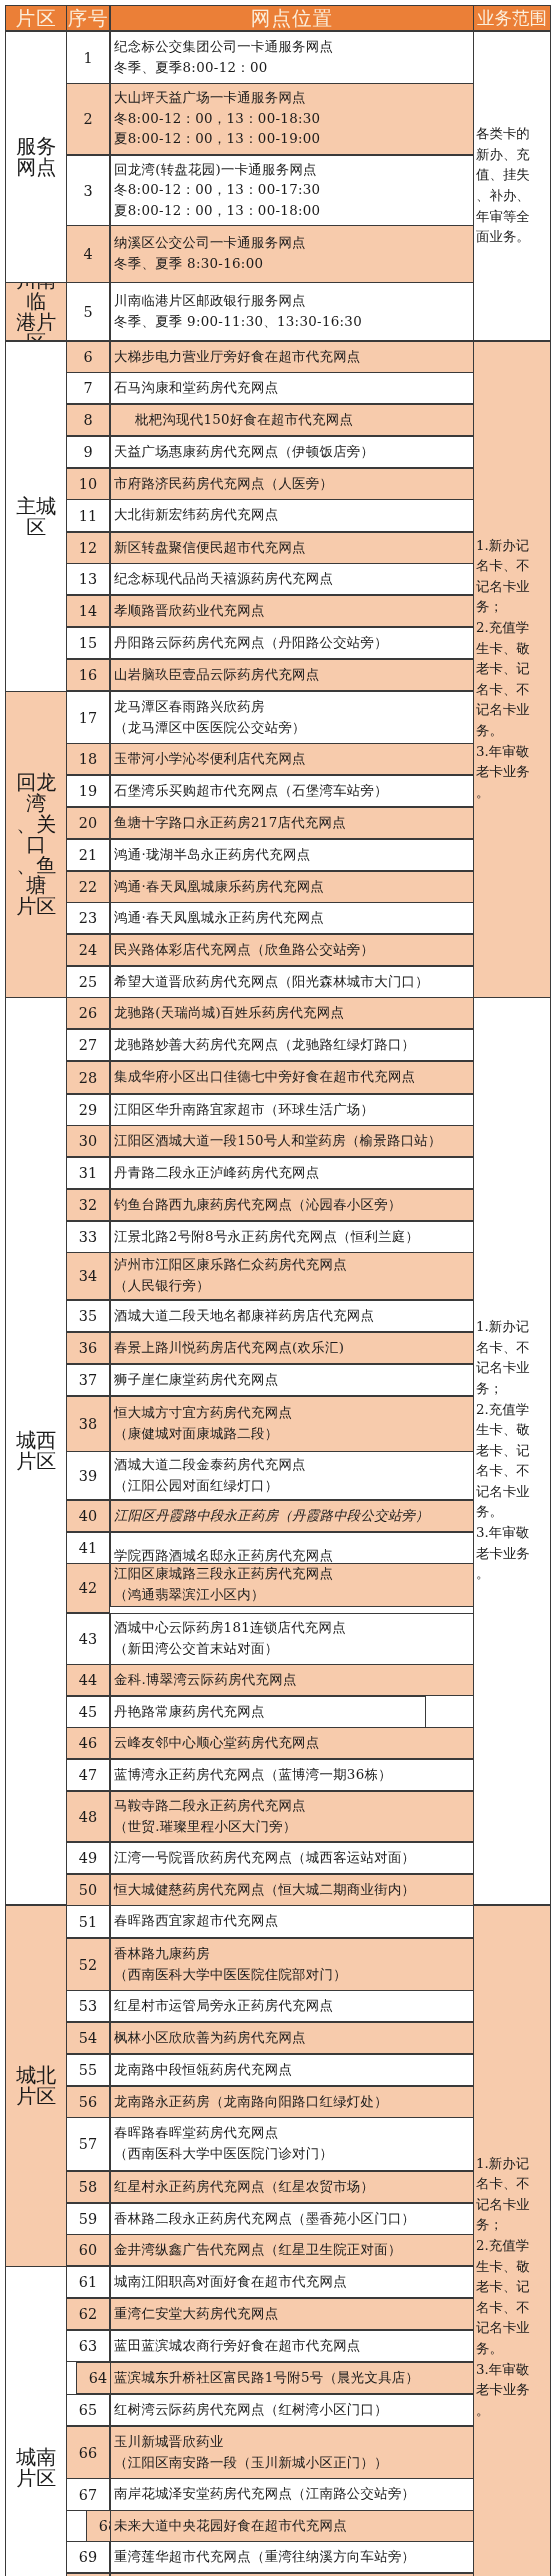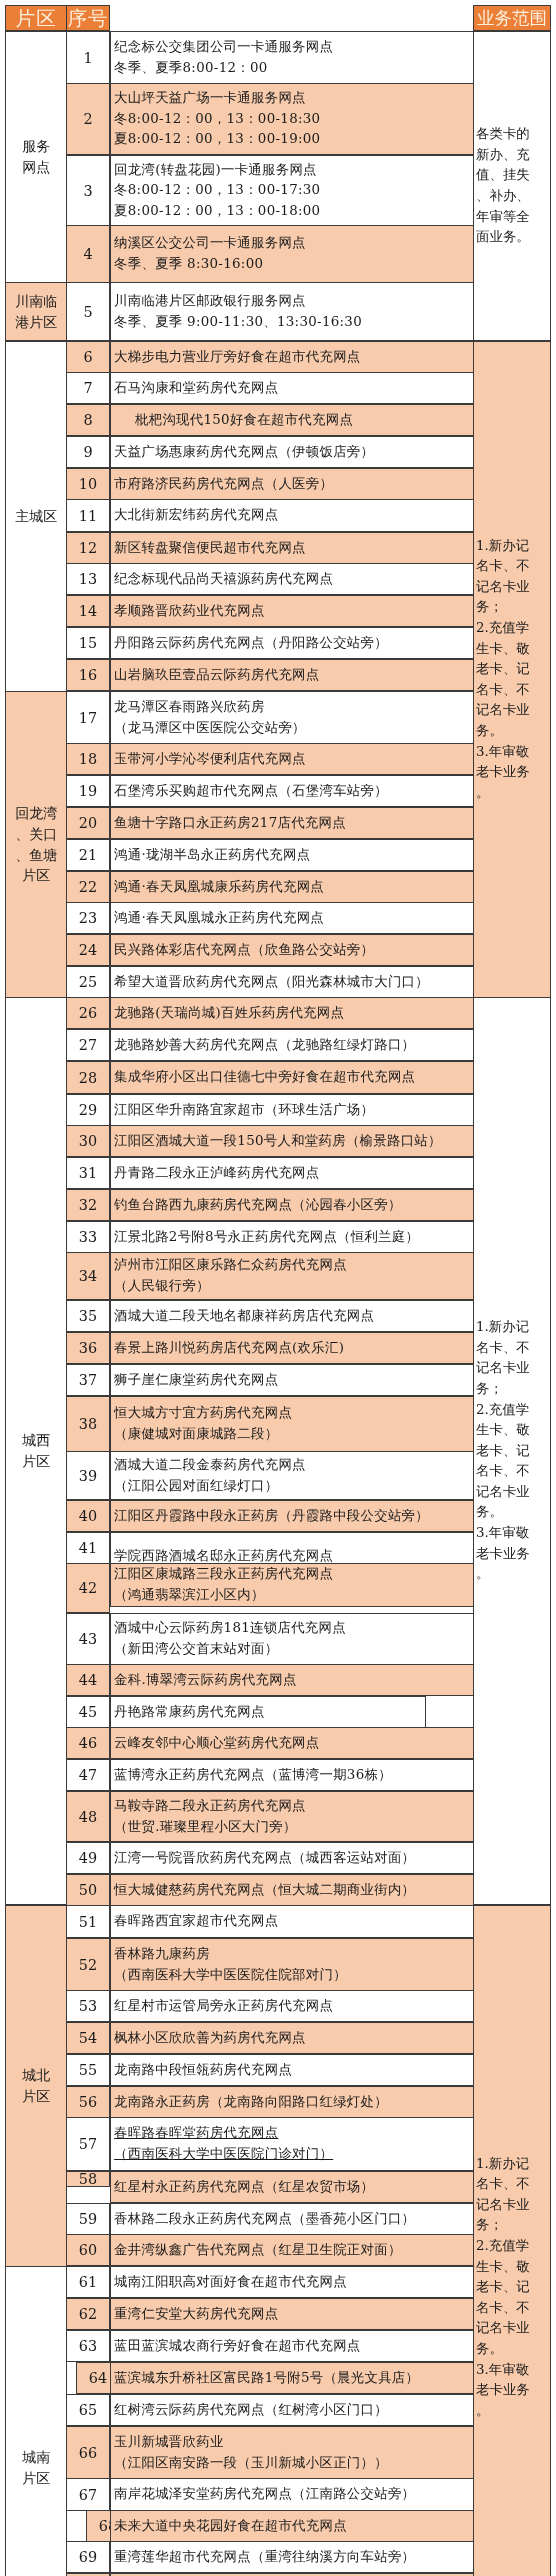--- a/index.html
+++ b/index.html
@@ -5,34 +5,35 @@
   html, body { margin: 0; padding: 0; background: #ffffff; }
   body { width: 556px; height: 4093px; position: relative; overflow: hidden;
          font-family: "DejaVu Serif", "Liberation Serif", serif; color: #1a1a1a; }
   #table { position: absolute; left: 0; top: 0; width: 556px; height: 4093px; }
   .cell { position: absolute; box-sizing: border-box; border: 0.8px solid #3a3a3a;
           display: flex; align-items: center; overflow: hidden; }
   .hdr { background: #EB7F37; color: #FBEEDB; font-size: 19.6px; justify-content: center;
          font-family: "DejaVu Sans", "Liberation Sans", sans-serif; letter-spacing: 1px; }
   .white { background: #ffffff; }
   .orange { background: #F7CBAC; }
-  .region { justify-content: center; text-align: center; font-size: 14px; line-height: 20.6px;
+  .region { justify-content: center; text-align: center; font-size: 20px; line-height: 20.6px;
             padding: 0 3.1px; white-space: pre-line; }
   .num { justify-content: center; font-size: 14.4px; }
   .loc { padding-left: 3.1px; font-size: 13.4px; line-height: 20.6px; white-space: pre-line;
          letter-spacing: 0.3px; }
   .scope { align-items: center; padding: 0 2.1px; font-size: 13.4px; line-height: 20.6px;
            white-space: pre-line; word-break: break-all; }
 </style>
 </head>
 <body>
 
 <div id="table">
   <div class="cell hdr" style="left:5.2px;top:5.2px;width:62px;height:26px;">片区</div>
   <div class="cell hdr" style="left:66px;top:5.2px;width:44px;height:26px;">序号</div>
+  <div class="cell hdr" style="left:110px;top:5.2px;width:364px;height:26px;">网点位置</div>
   <div class="cell hdr" style="left:473px;top:5.2px;width:78px;height:26px;font-size:17.5px;letter-spacing:0;">业务范围</div>
   <div id="body-cells">
       <div class="cell region white" style="left: 5.2px; top: 31px; width: 62px; height: 252px;">服务
 网点</div>
       <div class="cell region orange" style="left: 5.2px; top: 282px; width: 62px; height: 59px;">川南临
 港片区</div>
       <div class="cell region white" style="left: 5.2px; top: 341px; width: 62px; height: 351px;">主城区</div>
       <div class="cell region orange" style="left: 5.2px; top: 691px; width: 62px; height: 307px;">回龙湾
 、关口
 、鱼塘
@@ -126,21 +127,21 @@
       <div class="cell loc orange" style="left: 110px; top: 1332px; width: 364px; height: 32px;">春景上路川悦药房店代充网点(欢乐汇)</div>
       <div class="cell num white" style="left: 66px; top: 1364px; width: 44px; height: 32px;">37</div>
       <div class="cell loc white" style="left: 110px; top: 1364px; width: 364px; height: 32px;">狮子崖仁康堂药房代充网点</div>
       <div class="cell num orange" style="left: 66px; top: 1396px; width: 44px; height: 56px;">38</div>
       <div class="cell loc orange" style="left: 110px; top: 1396px; width: 364px; height: 56px;">恒大城方寸宜方药房代充网点
 （康健城对面康城路二段）</div>
       <div class="cell num white" style="left: 66px; top: 1451px; width: 44px; height: 49px;">39</div>
       <div class="cell loc white" style="left: 110px; top: 1451px; width: 364px; height: 49px;">酒城大道二段金泰药房代充网点
 （江阳公园对面红绿灯口）</div>
       <div class="cell num orange" style="left: 66px; top: 1500px; width: 44px; height: 32px;">40</div>
-      <div class="cell loc orange" style="left: 110px; top: 1500px; width: 364px; height: 32px;">江阳区丹霞路中段永正药房（丹霞路中段公交站旁）</div>
+      <div class="cell loc orange" style="left: 110px; top: 1500px; width: 364px; height: 32px; font-style: italic;">江阳区丹霞路中段永正药房（丹霞路中段公交站旁）</div>
       <div class="cell num white" style="left: 66px; top: 1532px; width: 44px; height: 32px;">41</div>
       <div class="cell loc white" style="left: 110px; top: 1532px; width: 364px; height: 48px;">学院西路酒城名邸永正药房代充网点</div>
       <div class="cell num orange" style="left: 66px; top: 1563px; width: 44px; height: 50px;">42</div>
       <div class="cell loc orange" style="left: 110px; top: 1563px; width: 364px; height: 44px;">江阳区康城路三段永正药房代充网点
 （鸿通翡翠滨江小区内）</div>
       <div class="cell num white" style="left: 66px; top: 1613px; width: 44px; height: 52px;">43</div>
       <div class="cell loc white" style="left: 110px; top: 1613px; width: 364px; height: 52px;">酒城中心云际药房181连锁店代充网点
 （新田湾公交首末站对面）</div>
       <div class="cell num orange" style="left: 66px; top: 1664px; width: 44px; height: 32px;">44</div>
       <div class="cell loc orange" style="left: 110px; top: 1664px; width: 364px; height: 32px;">金科.博翠湾云际药房代充网点</div>
@@ -164,23 +165,23 @@
 （西南医科大学中医医院住院部对门）</div>
       <div class="cell num white" style="left: 66px; top: 1990px; width: 44px; height: 32px;">53</div>
       <div class="cell loc white" style="left: 110px; top: 1990px; width: 364px; height: 32px;">红星村市运管局旁永正药房代充网点</div>
       <div class="cell num orange" style="left: 66px; top: 2022px; width: 44px; height: 32px;">54</div>
       <div class="cell loc orange" style="left: 110px; top: 2022px; width: 364px; height: 32px;">枫林小区欣欣善为药房代充网点</div>
       <div class="cell num white" style="left: 66px; top: 2054px; width: 44px; height: 32px;">55</div>
       <div class="cell loc white" style="left: 110px; top: 2054px; width: 364px; height: 32px;">龙南路中段恒瓴药房代充网点</div>
       <div class="cell num orange" style="left: 66px; top: 2086px; width: 44px; height: 32px;">56</div>
       <div class="cell loc orange" style="left: 110px; top: 2086px; width: 364px; height: 32px;">龙南路永正药房（龙南路向阳路口红绿灯处）</div>
       <div class="cell num white" style="left: 66px; top: 2117px; width: 44px; height: 54px;">57</div>
-      <div class="cell loc white" style="left: 110px; top: 2117px; width: 364px; height: 54px; text-decoration: underline;">春晖路春晖堂药房代充网点
+      <div class="cell loc white" style="left: 110px; top: 2117px; width: 364px; height: 54px;">春晖路春晖堂药房代充网点
 （西南医科大学中医医院门诊对门）</div>
-      <div class="cell num orange" style="left: 66px; top: 2171px; width: 44px; height: 16px;">58</div>
+      <div class="cell num orange" style="left: 66px; top: 2171px; width: 44px; height: 32px;">58</div>
       <div class="cell loc orange" style="left: 110px; top: 2171px; width: 364px; height: 32px;">红星村永正药房代充网点（红星农贸市场）</div>
       <div class="cell num white" style="left: 66px; top: 2203px; width: 44px; height: 32px;">59</div>
       <div class="cell loc white" style="left: 110px; top: 2203px; width: 364px; height: 32px;">香林路二段永正药房代充网点（墨香苑小区门口）</div>
       <div class="cell num orange" style="left: 66px; top: 2234px; width: 44px; height: 32px;">60</div>
       <div class="cell loc orange" style="left: 110px; top: 2234px; width: 364px; height: 32px;">金井湾纵鑫广告代充网点（红星卫生院正对面）</div>
       <div class="cell num white" style="left: 66px; top: 2266px; width: 44px; height: 32px;">61</div>
       <div class="cell loc white" style="left: 110px; top: 2266px; width: 364px; height: 32px;">城南江阳职高对面好食在超市代充网点</div>
       <div class="cell num orange" style="left: 66px; top: 2298px; width: 44px; height: 32px;">62</div>
       <div class="cell loc orange" style="left: 110px; top: 2298px; width: 364px; height: 32px;">重湾仁安堂大药房代充网点</div>
       <div class="cell num white" style="left: 66px; top: 2330px; width: 44px; height: 32px;">63</div>

